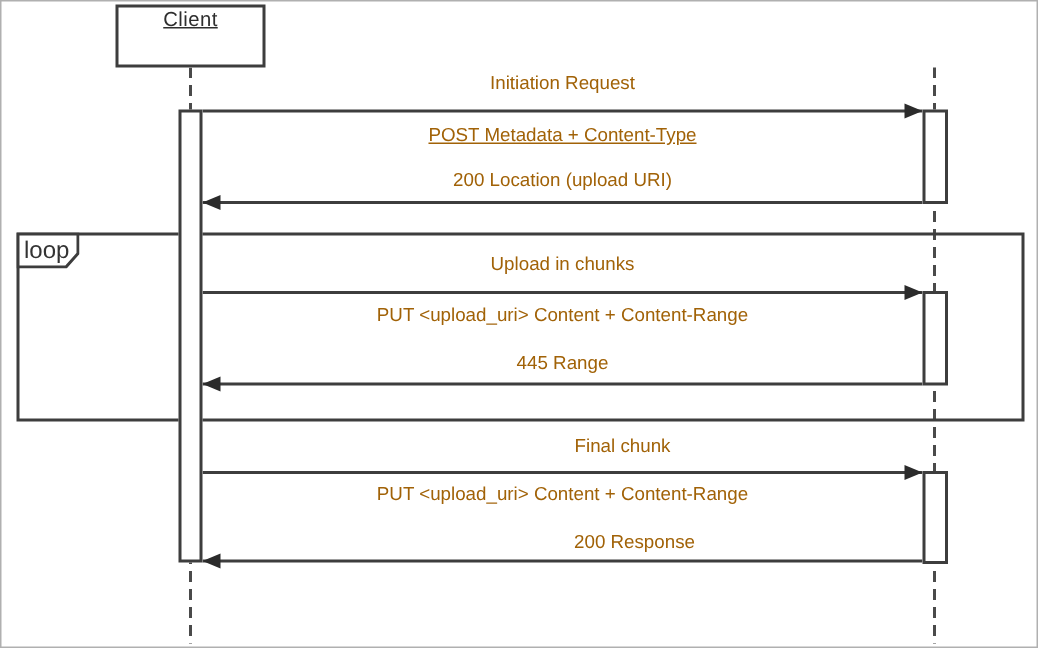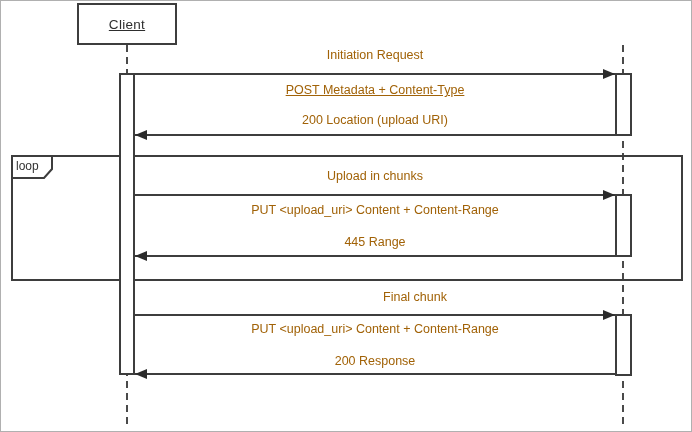--- a/index.html
+++ b/index.html
@@ -12,21 +12,21 @@
     font-family:"Liberation Sans", sans-serif;
     overflow:hidden;
     margin:0;
   }
   .actor-box {
     position:absolute;
     width:100px; height:42px;
     background:#ffffff;
     border:2px solid #3d3d3d;
     box-sizing:border-box;
-    display:flex; align-items:center; justify-content:center;
+    display:flex; align-items:flex-start; justify-content:center;
     z-index:5;
   }
   .actor-label {
     font-size:13.5px;
     color:#2e2e2e;
     text-decoration:underline;
     letter-spacing:0.3px;
   }
   .lifeline {
     position:absolute;
@@ -88,21 +88,21 @@
   .loop-tag {
     position:absolute;
     left:10px; top:154px;
     width:42px; height:24px;
     z-index:3;
   }
   .loop-tag svg { display:block; }
   .loop-tag-text {
     position:absolute;
     left:5px; top:4px;
-    font-size:12px;
+    font-size:16px;
     color:#333333;
     z-index:4;
   }
 </style>
 </head>
 <body>
 
 <div class="canvas">
 
   <div class="lifeline" style="left:125px;"></div>
@@ -138,17 +138,17 @@
   <div class="arrow-right" style="top:189px;"></div>
   <div class="msg-label" style="top:202px;">PUT &lt;upload_uri&gt; Content + Content-Range</div>
   <div class="msg-label" style="top:234px;">445 Range</div>
   <div class="msg-line" style="top:254px;"></div>
   <div class="arrow-left" style="top:250px;"></div>
 
   <div class="msg-label" style="top:289px;padding-left:40px;">Final chunk</div>
   <div class="msg-line" style="top:313px;"></div>
   <div class="arrow-right" style="top:309px;"></div>
   <div class="msg-label" style="top:321px;">PUT &lt;upload_uri&gt; Content + Content-Range</div>
-  <div class="msg-label" style="top:353px;">200 Response</div>
+  <div class="msg-label" style="top:353px;padding-left:48px;">200 Response</div>
   <div class="msg-line" style="top:372px;"></div>
   <div class="arrow-left" style="top:368px;"></div>
 
 </div>
 
 </body></html>

